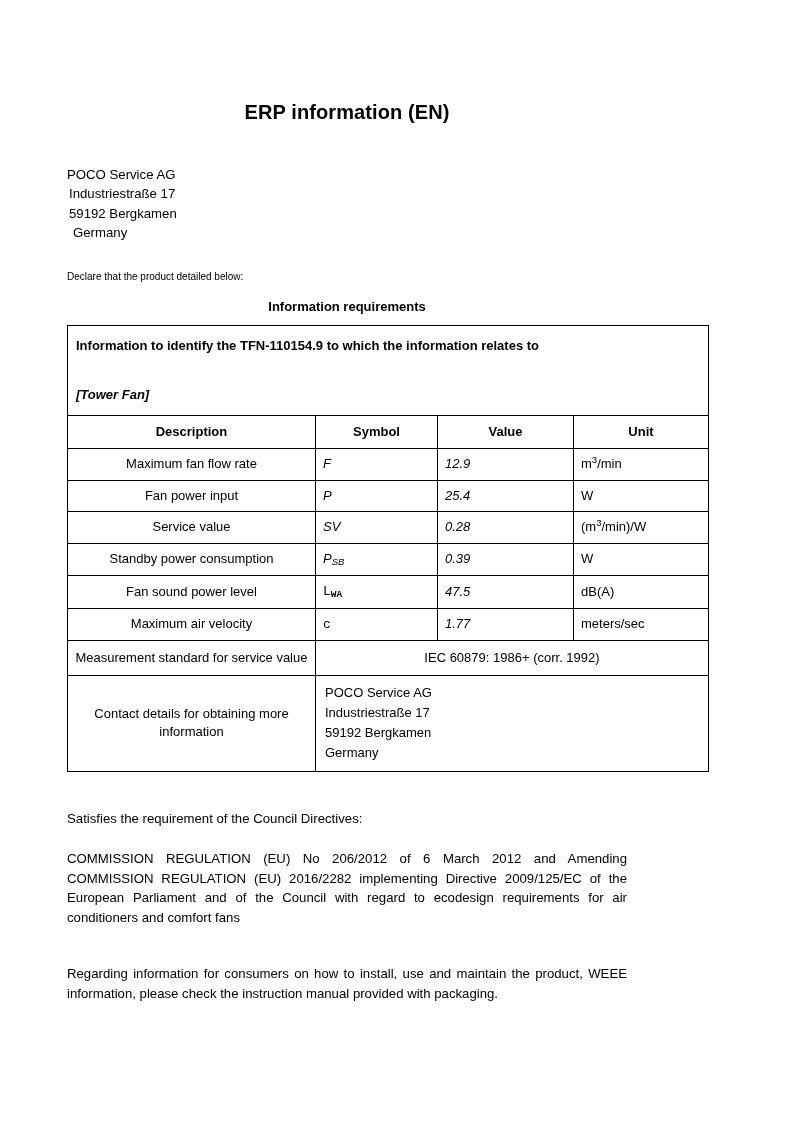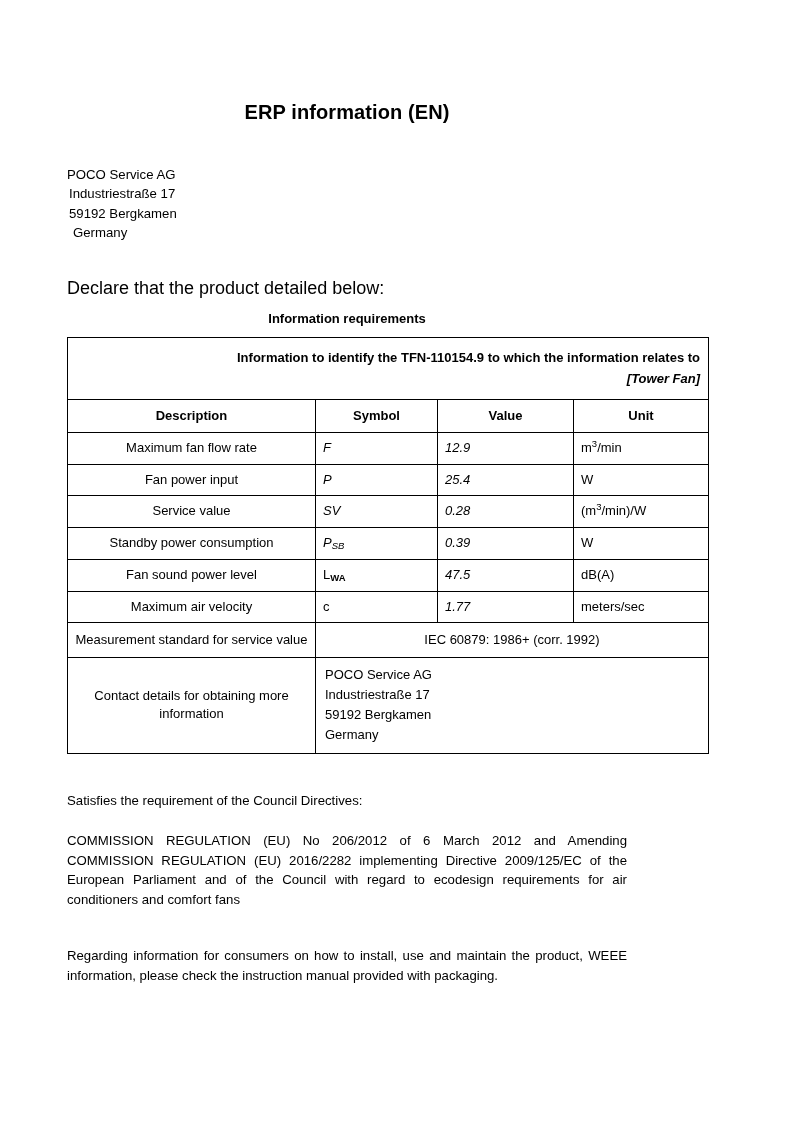--- a/index.html
+++ b/index.html
@@ -46,22 +46,22 @@
   }
   .supplier-lines {
     flex: 1 1 auto;
   }
   .supplier-lines div.indent1 { padding-left: 0px; }
   .supplier-lines div.indent2 { padding-left: 2px; }
   .supplier-lines div.indent3 { padding-left: 2px; }
   .supplier-lines div.indent4 { padding-left: 6px; }
 
   .declare-line {
-    margin-top: 36px;
-    font-size: 18px;
+    margin-top: 24px;
+    font-size: 10px;
     line-height: 19px;
   }
   .info-req {
     margin-top: 12px;
     text-align: center;
     font-size: 13px;
     font-weight: bold;
     line-height: 18px;
   }
 
@@ -75,43 +75,45 @@
   table.erp td {
     border: 1px solid #000000;
     padding: 0;
     vertical-align: middle;
   }
   .cell-pad {
     padding: 6px 7px 6px 7px;
     line-height: 18px;
   }
   .hdr-top {
-    text-align: right;
+    text-align: left;
     font-weight: bold;
     line-height: 21px;
     padding: 9px 8px 10px 8px;
   }
   .hdr-top .sub {
     font-style: italic;
     font-weight: bold;
+    margin-top: 28px;
   }
   .col-hdr {
     text-align: center;
     font-weight: bold;
     padding: 7px 4px 7px 4px;
     line-height: 18px;
   }
   .row-desc { text-align: center; }
   .sym {
     font-style: italic;
     font-size: 13px;
   }
   .sym-roman {
     font-style: normal;
     font-size: 13px;
+    font-family: Liberation Mono, monospace;
   }
   .sym sub {
     font-size: 9.5px;
     vertical-align: baseline;
     position: relative;
     top: 2.5px;
   }
   .sym-roman sub {
     font-style: normal;
     font-size: 9.5px;

